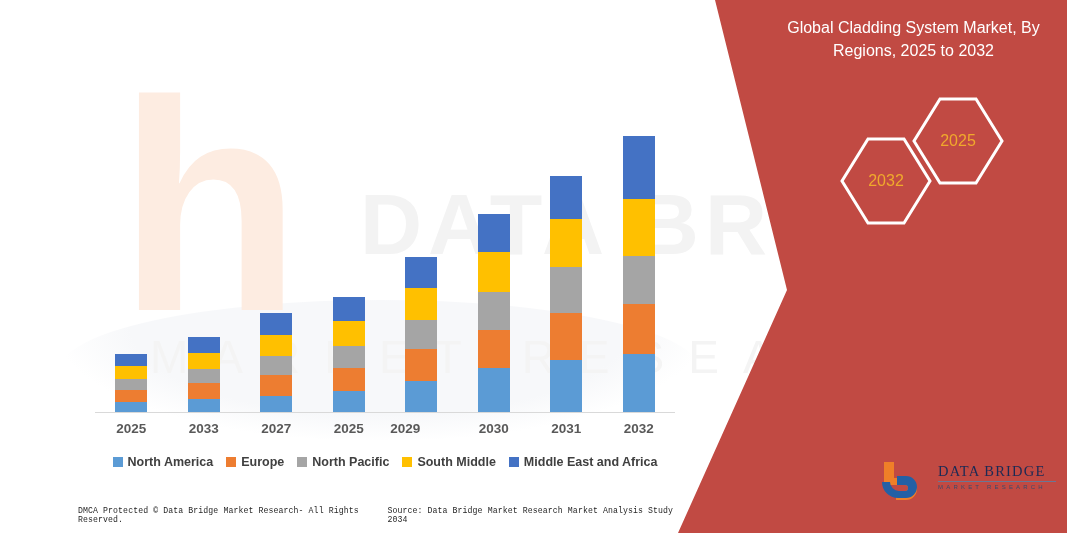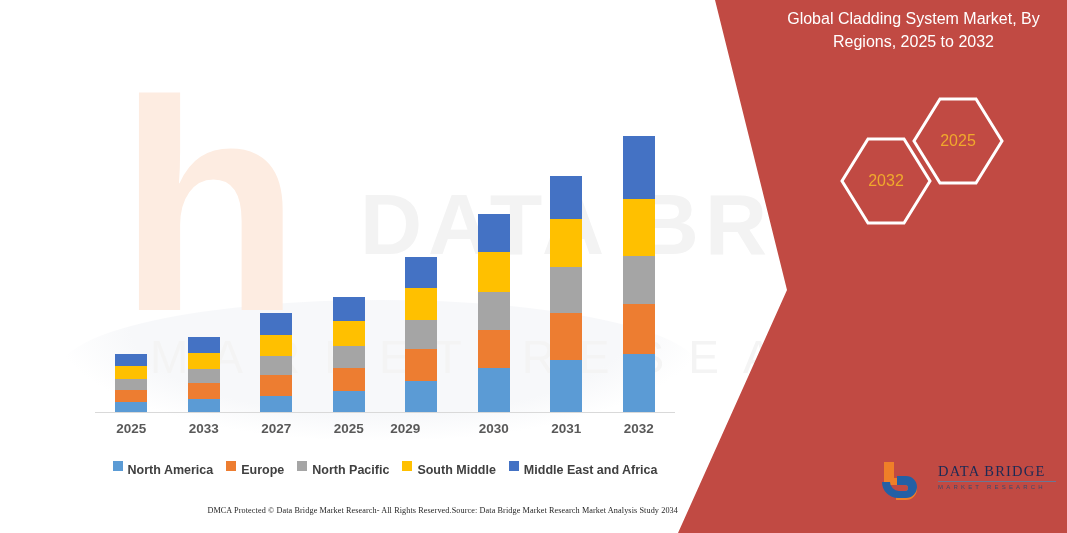--- a/index.html
+++ b/index.html
@@ -135,32 +135,31 @@
     white-space:nowrap;
   }
   .legend-swatch {
     width:10px; height:10px;
     flex:0 0 10px;
   }
   .legend-label {
     font-size:12.5px;
     font-weight:700;
     color:#404040;
-    margin-top:8px;
   }
 
   
   #footer {
     position:absolute;
     left:78px; top:506px;
     width:600px;
     display:flex;
     justify-content:flex-end;
     align-items:center;
-    font-family:Liberation Serif, serif;
+    font-family:Liberation Mono, monospace;
     font-size:8.2px;
     color:#262626;
     letter-spacing:0.1px;
   }
 
   
   #red-panel {
     position:absolute;
     top:0; left:0;
     width:1067px; height:533px;
@@ -168,21 +167,21 @@
     z-index:3;
     clip-path:polygon(100% 0, 100% 100%, 678px 100%, 787px 290px, 715px 0);
   }
   #red-panel-inner {
     position:absolute;
     left:760px; top:0;
     width:307px; height:533px;
   }
   #region-title {
     position:absolute;
-    left:10px; top:8px;
+    left:10px; top:17px;
     width:287px;
     text-align:center;
     font-size:16px;
     line-height:1.42;
     color:#ffffff;
     font-weight:400;
   }
 
   
   .hexwrap { position:absolute; }

